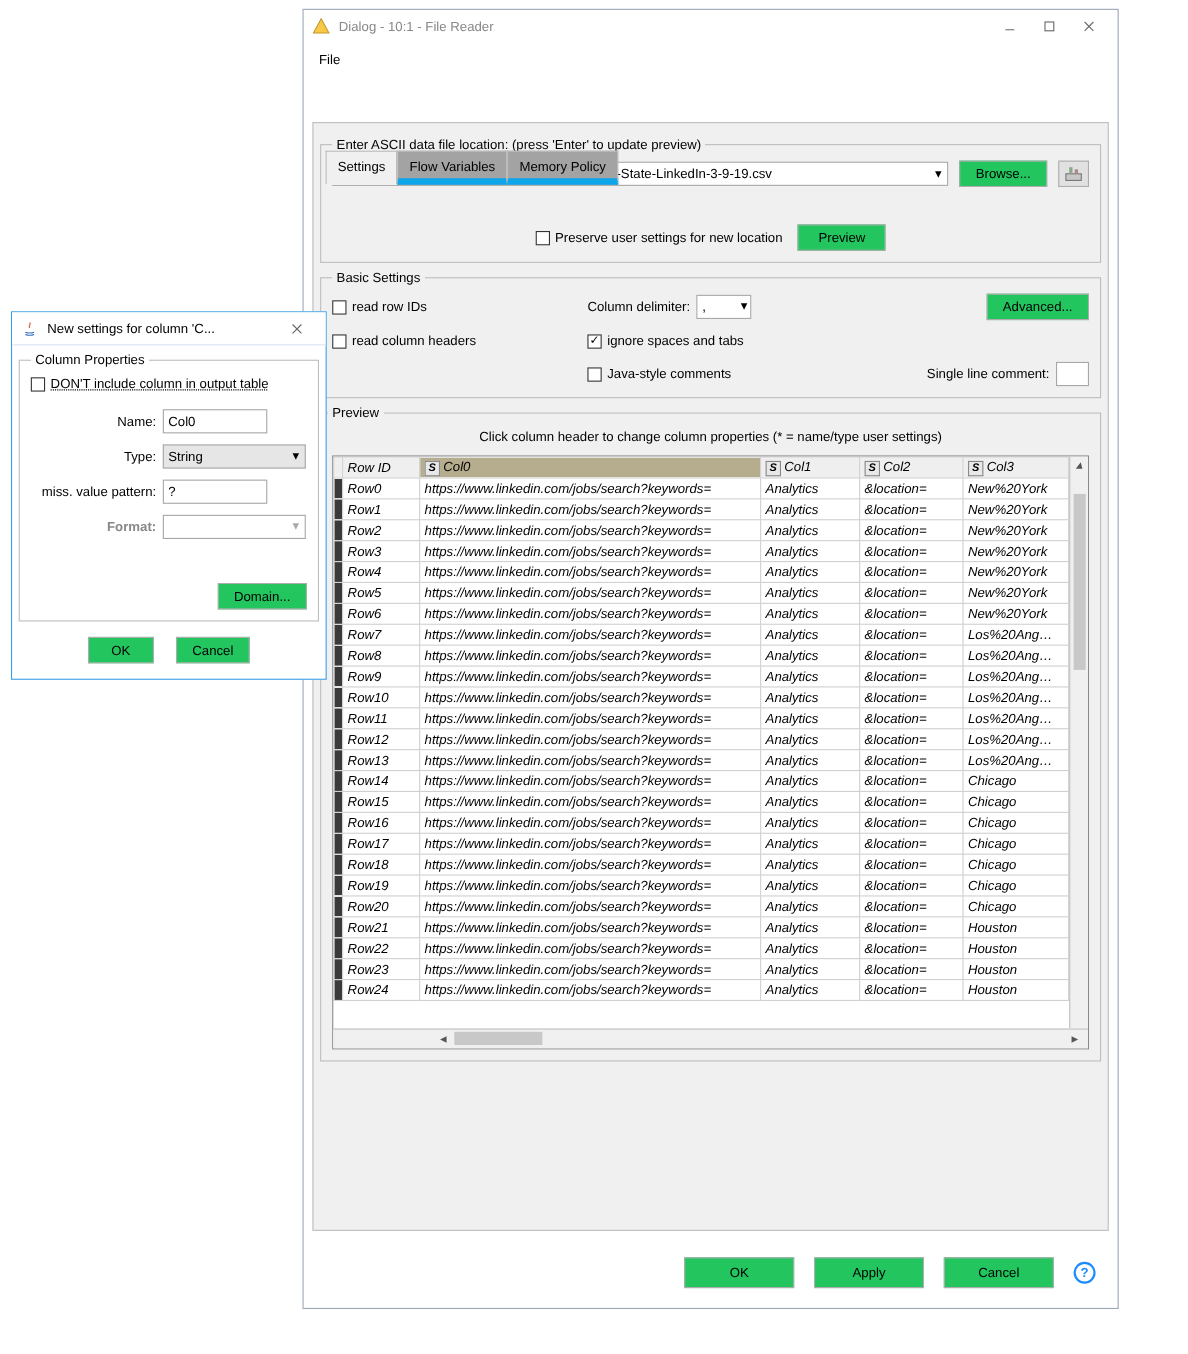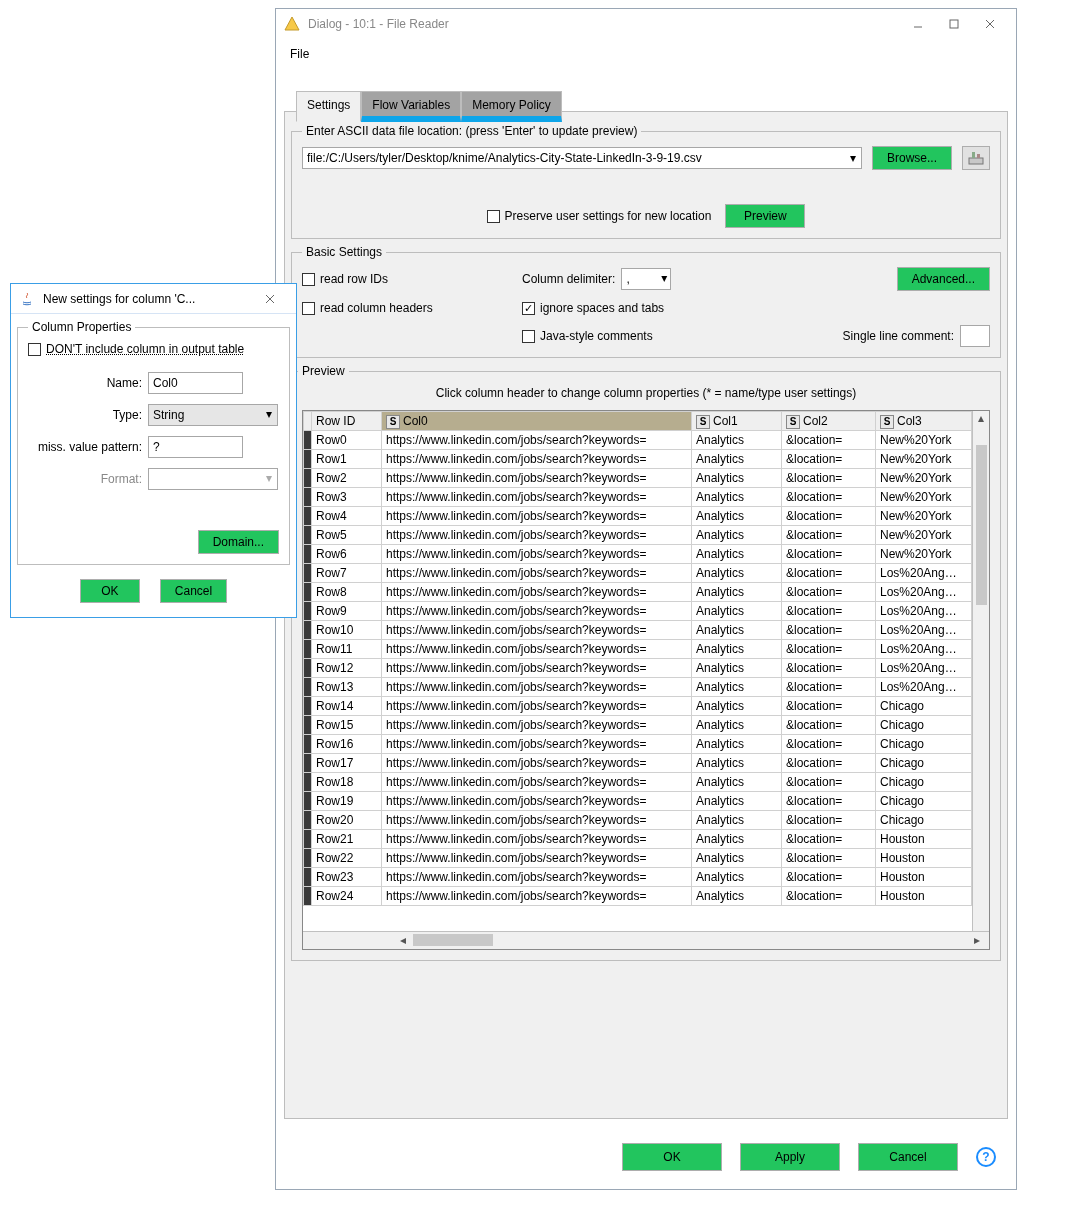--- a/index.html
+++ b/index.html
@@ -8,21 +8,21 @@
   .titlebar { height: 30px; display: flex; align-items: center; padding: 0 8px; }
   .titlebar .wicon { width: 16px; height: 16px; margin-right: 8px; display:inline-block; }
   .titlebar .title-text { flex: 1; color: #888; font-size: 12px; }
   .win-controls { display:flex; }
   .win-controls .btn { width: 36px; height: 24px; display:flex; align-items:center; justify-content:center; color:#666; }
   .win-controls .btn svg { stroke:#666; }
   .menubar { padding: 4px 8px; }
   .menubar span { padding: 4px 6px; display:inline-block; }
   .client { position: absolute; left: 8px; right: 8px; top: 70px; bottom: 70px; border: 1px solid #bdbdbd; background:#f0f0f0; }
   .tabs { display:flex; position:relative; top:-1px; padding-left:6px; }
-  .tab { padding:6px 10px 4px 10px; border:1px solid #bdbdbd; border-bottom:none; background:#f0f0f0; margin-right:0; }
+  .tab { padding:6px 10px 4px 10px; border:1px solid #bdbdbd; border-bottom:none; background:#f0f0f0; margin-right:0;margin-top:46px; }
   .tab.active { background:#f0f0f0; border-bottom:1px solid #f0f0f0; position:relative; z-index:2; }
   .tab:not(.active){ background:#a3a3a3; border-bottom:6px solid #0ea5e9;}
   fieldset { border:1px solid #bdbdbd; margin:6px; padding:8px 10px 10px 10px; }
   legend { padding:0 4px; }
   .btn-std { background:#22c55e; border:1px solid #adadad; padding:4px 14px; min-width:80px; text-align:center; display:inline-block; }
   input[type=text], select { background:#fff; border:1px solid #a7a7a7; padding:2px 4px; height:22px; }
   .checkbox { display:inline-flex; align-items:center; gap:5px; }
   .checkbox .box { width:13px; height:13px; border:1px solid #333; background:#fff; display:inline-flex; align-items:center; justify-content:center; font-size:11px; line-height:11px;}
   .row { display:flex; align-items:center; }
   
@@ -110,21 +110,21 @@
         <label class="checkbox">
           <span class="box"></span>
             <span>Preserve user settings for new location</span>
         </label>
         <span class="btn-std">Preview</span>
       </div>
     </fieldset>
 
     <fieldset>
       <legend>Basic Settings</legend>
-      <div style="display:grid; grid-template-columns: 220px 260px 1fr; row-gap:10px; align-items:center;">
+      <div style="display:grid; grid-template-columns: 220px 260px 1fr; row-gap:10px; align-items:center;gap:12px;">
         <label class="checkbox">
             <span class="box"></span>
             <span>read row IDs</span>
           </label>
         <div class="row" style="gap:6px;">
           <span>Column delimiter:</span>
           <div style="position:relative;"><input type="text" style="width: 50px;" value=","><span style="position:absolute;right:4px;top:3px;">▾</span></div>
         </div>
         <div style="text-align:right;"><span class="btn-std">Advanced...</span></div>
 
@@ -147,21 +147,21 @@
           <span>Single line comment:</span>
           <input type="text" style="width: 30px;">
         </div>
       </div>
     </fieldset>
 
     <fieldset style="padding:6px;">
       <legend>Preview</legend>
       <div style="text-align:center; padding:2px 0 6px 0;">Click column header to change column properties (* = name/type user settings)</div>
       <div class="preview-wrap">
-        <div style="flex:1; display:flex; overflow:hidden;">
+        <div style="flex:1; display:flex; overflow:hidden;font-style:italic;">
           <div style="flex:1; overflow:hidden;">
             <table class="ptbl">
               <colgroup>
                   <col style="width:8px">
                   <col style="width:70px">
                   <col style="width:310px">
                   <col style="width:90px">
                   <col style="width:94px">
                   <col>
                 </colgroup>
@@ -425,21 +425,21 @@
       <span class="box"></span>
         <span style="text-decoration:underline dotted;">DON'T include column in output table</span>
     </label>
     <div style="display:grid; grid-template-columns: 120px 1fr; row-gap:10px; align-items:center; margin-top:6px;">
       <span style="text-align:right; padding-right:6px;">Name:</span>
       <input type="text" style="width: 95px;" value="Col0">
       <span style="text-align:right; padding-right:6px;">Type:</span>
       <div style="position:relative;width:130px;"><input type="text" readonly="" style="width: 100%; background: rgb(230, 230, 230);" value="String"><span style="position:absolute;right:6px;top:3px;">▾</span></div>
       <span style="text-align:right; padding-right:6px;">miss. value pattern:</span>
       <input type="text" style="width: 95px;" value="?">
-      <span style="text-align:right; padding-right:6px; color:#888;">Format:</span>
+      <span style="text-align:right; padding-right:6px; color:#888;font-weight:bold;">Format:</span>
       <div style="position:relative;width:130px;"><input type="text" style="width: 100%;" value=""><span style="position:absolute;right:6px;top:3px;color:#aaa;">▾</span></div>
     </div>
     <div style="text-align:right; margin-top:40px;">
       <span class="btn-std">Domain...</span>
     </div>
   </fieldset>
   <div style="text-align:center; padding:8px 0; display:flex; justify-content:center; gap:20px;">
     <span class="btn-std" style="min-width:60px;">OK</span>
     <span class="btn-std" style="min-width:60px;">Cancel</span>
   </div>

